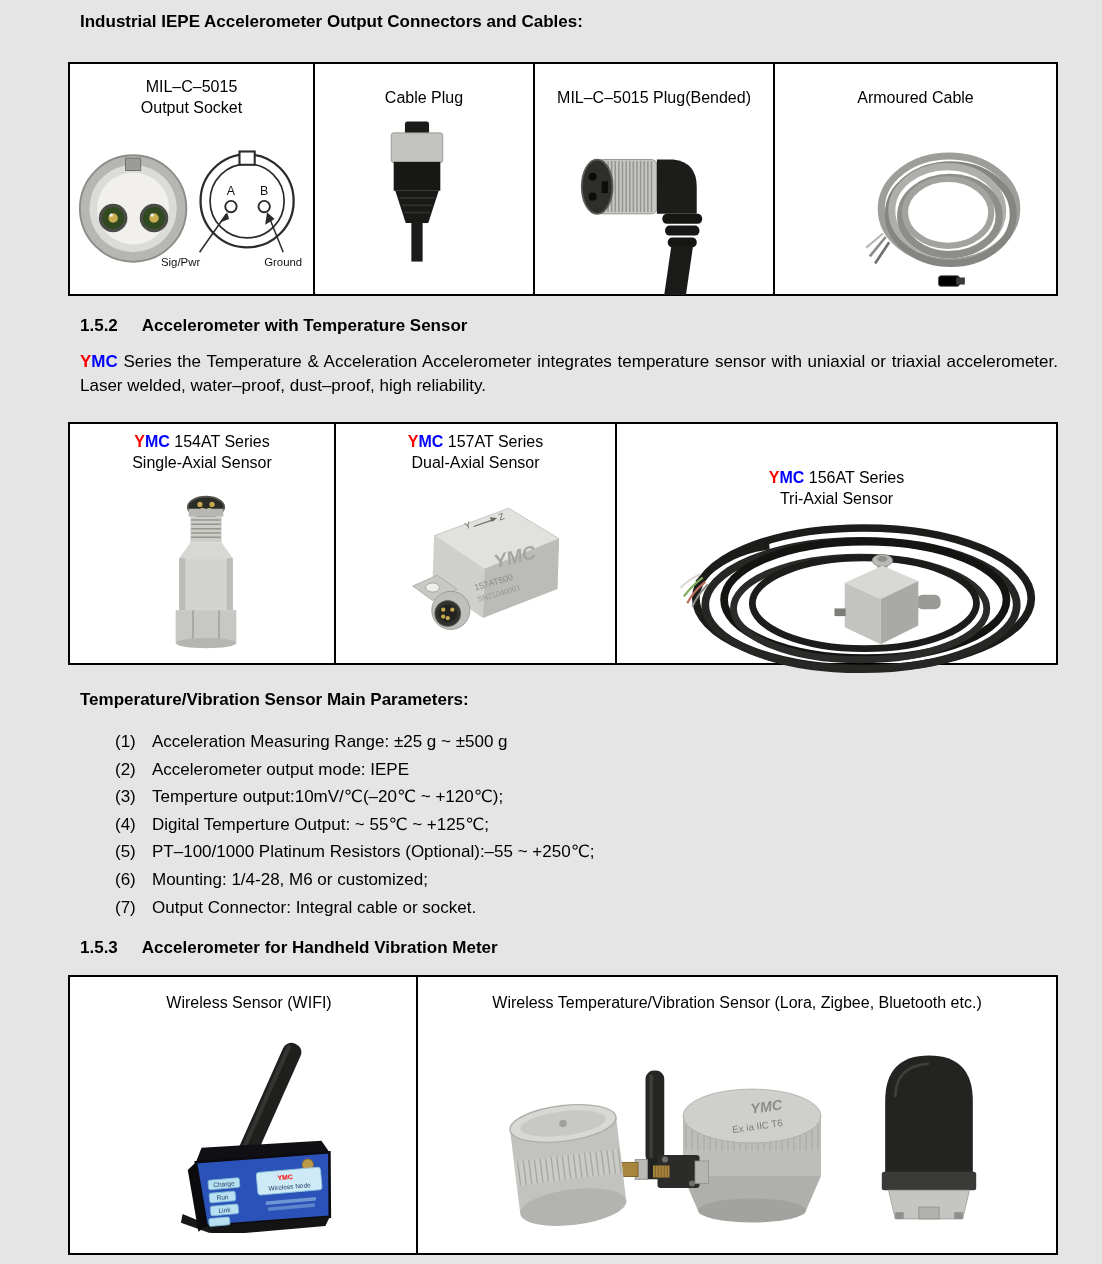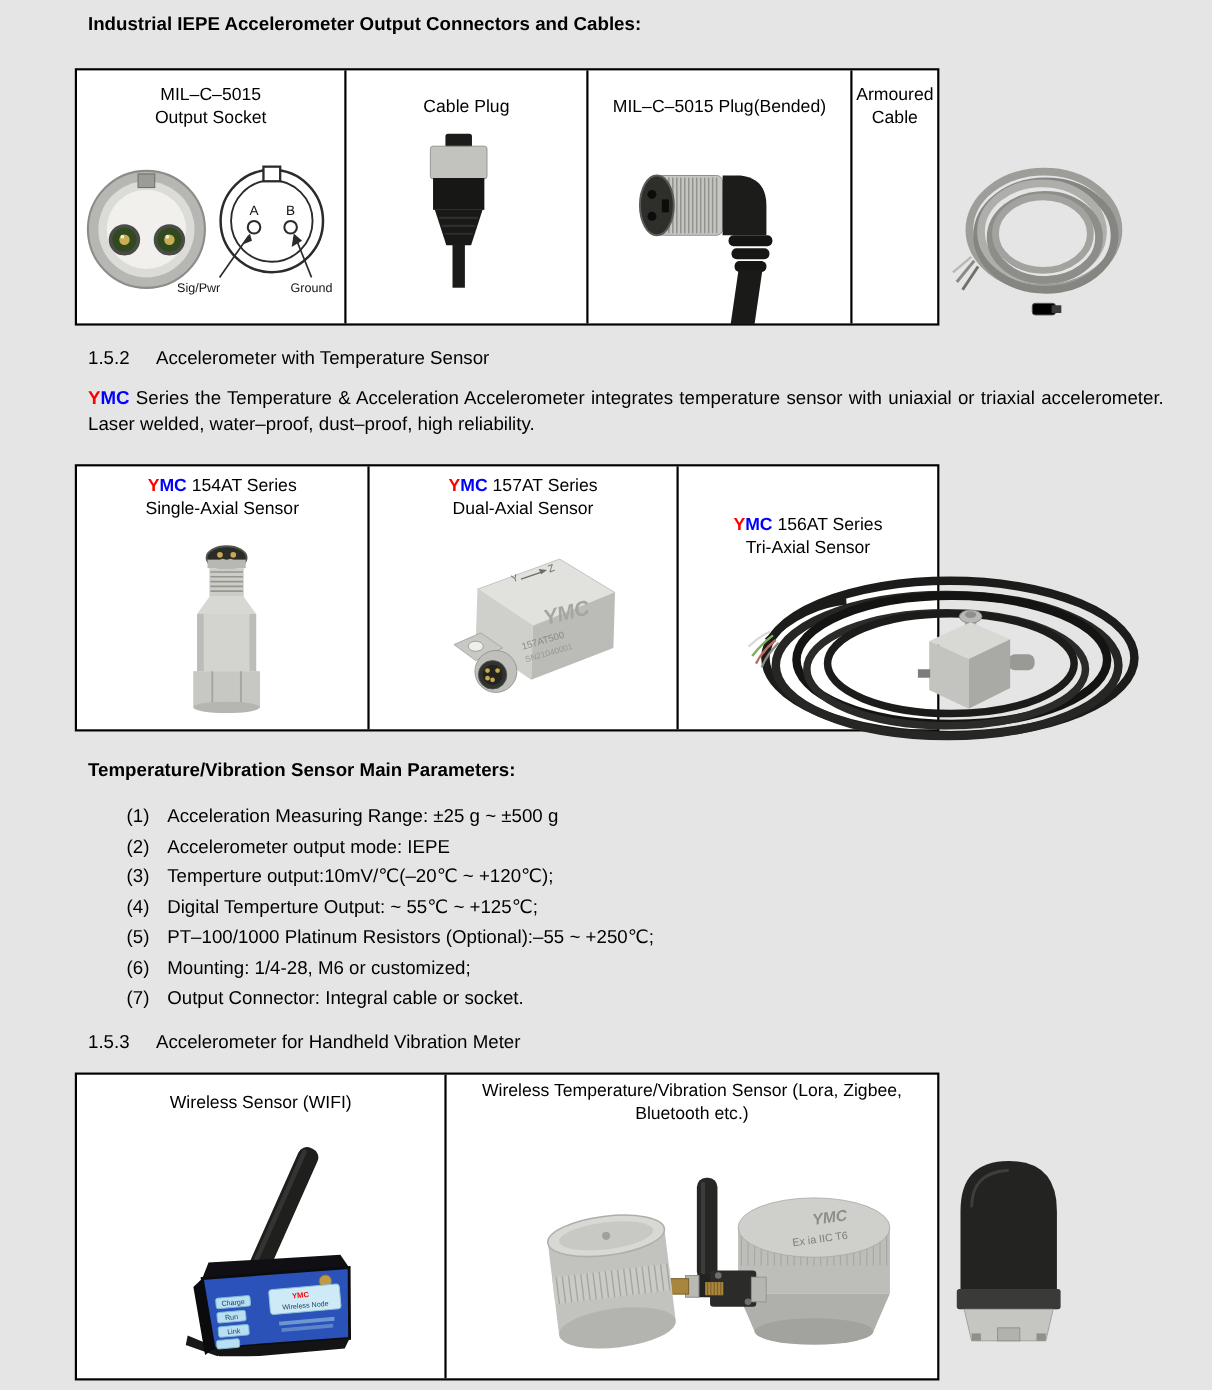--- a/index.html
+++ b/index.html
@@ -1,34 +1,34 @@
 <!DOCTYPE html>
 <html style="--brand-red: #ff0000; --brand-blue: #0000ff; --wifi-box-blue: #2a52b8;"><head>
 <meta charset="utf-8">
 <style>
   html,body{margin:0;padding:0;background:#fff;}
   .page{position:relative;width:1102px;height:1264px;background:#e5e5e5;overflow:hidden;
         font-family:"Liberation Sans","DejaVu Sans",sans-serif;color:#000;}
   .doc-title{position:absolute;left:80px;top:12px;font-size:17px;font-weight:bold;}
-  .sec{position:absolute;left:80px;font-size:17px;font-weight:normal;white-space:nowrap;}
+  .sec{position:absolute;left:80px;font-size:17px;font-weight:bold;white-space:nowrap;}
   .sec .num{display:inline-block;margin-right:24px;}
   .intro{position:absolute;left:80px;top:350px;width:978px;font-size:17px;line-height:24px;
          text-align:justify;}
   .brand-y{color:var(--brand-red);font-weight:bold;}
   .brand-mc{color:var(--brand-blue);font-weight:bold;}
-  .tbl{position:absolute;left:68px;width:786px;display:flex;border:2px solid #000;box-sizing:border-box;background:#fff;}
+  .tbl{position:absolute;left:68px;width:990px;display:flex;border:2px solid #000;box-sizing:border-box;background:#fff;}
   .cell{position:relative;border-right:2px solid #000;box-sizing:border-box;height:100%;}
   .cell:last-child{border-right:none;}
   .cap{display:flex;flex-direction:column;justify-content:center;text-align:center;
        font-size:16px;line-height:21px;}
   #table1{top:62px;height:234px;}
   #table1 .cap{height:66px;}
   #table2{top:422px;height:243px;}
   #table2 .cap{height:56px;}
-  #table3{top:975px;height:280px;}
+  #table3{top:975px;height:280px;padding-left:12px;}
   #table3 .cap{height:50px;}
   .c1-1{width:245px;} .c1-2{width:220px;} .c1-3{width:240px;} .c1-4{flex:1;}
   .c2-1{width:266px;} .c2-2{width:281px;} .c2-3{flex:1;margin-top:36px;}
   .c3-1{width:336px;} .c3-2{flex:1;}
   .ph{position:absolute;}
   .params-h{position:absolute;left:80px;top:690px;font-size:17px;font-weight:bold;}
   .plist{position:absolute;left:115px;top:728px;font-size:17px;}
   .pitem{height:27.6px;line-height:27.6px;white-space:nowrap;display:flex;}
   .pnum{width:37px;flex:none;}
   svg text{font-family:"Liberation Sans","DejaVu Sans",sans-serif;}

